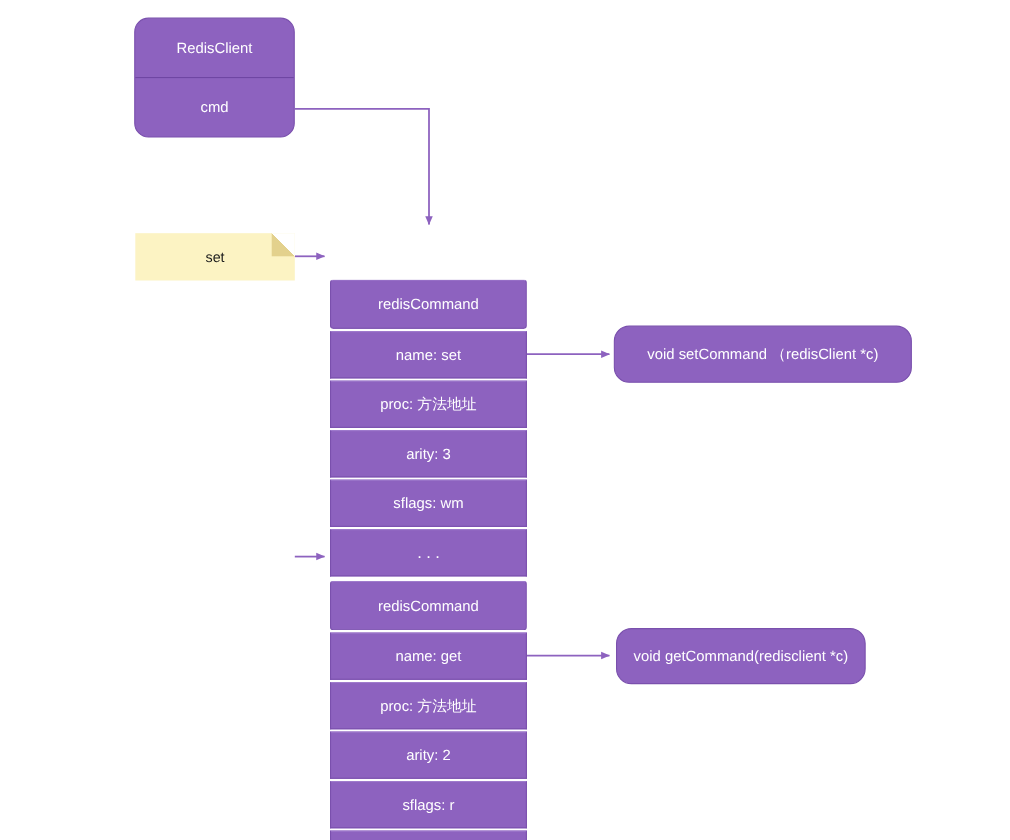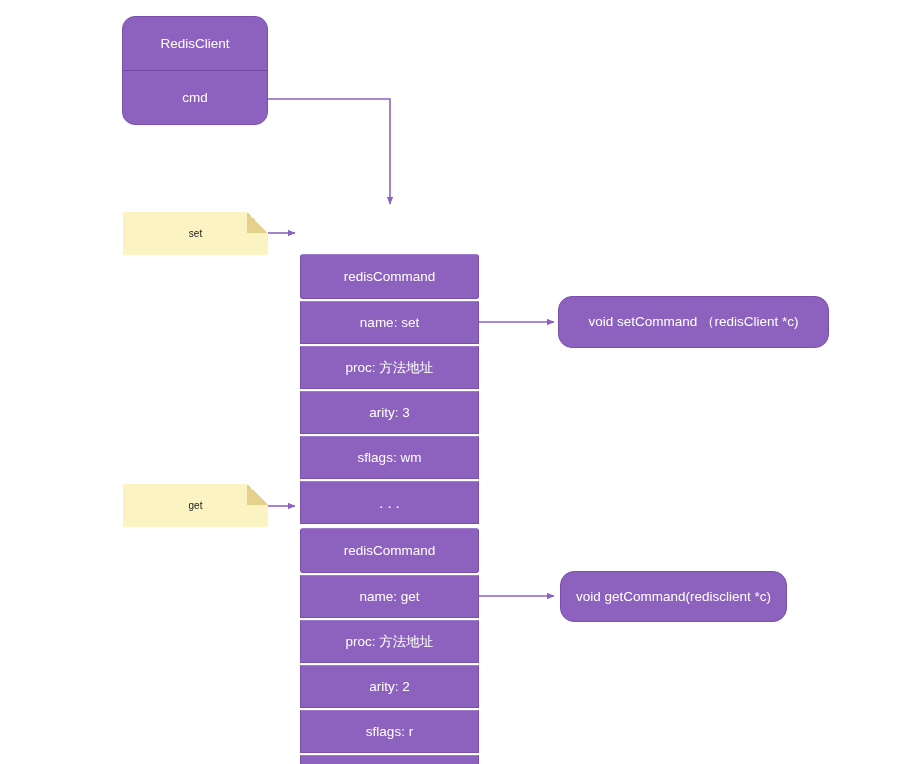--- a/index.html
+++ b/index.html
@@ -77,21 +77,21 @@
     letter-spacing: 4px;
     font-size: 15px;
     padding-left: 4px;
   }
 
   
   .note {
     position: absolute;
     background: #fcf3c3;
     color: #1a1a1a;
-    font-size: 10px;
+    font-size: 13px;
     display: flex;
     align-items: center;
     justify-content: center;
     box-sizing: border-box;
   }
   .note .fold {
     position: absolute;
     top: 0;
     right: 0;
     width: 21px;
@@ -152,24 +152,20 @@
     <div class="cell">RedisClient</div>
     <div class="cell">cmd</div>
   </div>
 
 
   <div class="note" style="left:123px; top:212px; width:145px; height:43px;">
     <span class="fold"></span>
     <span class="note-label">set</span>
   </div>
 
-  <div class="note" style="left:123px; top:484px; width:145px; height:43px;">
-    <span class="fold"></span>
-    <span class="note-label">get</span>
-  </div>
 
   <div class="struct" style="left:300px; top:210px; width:179px;">
     <div class="row head" style="height:45px;">redisCommand</div>
     <div class="row" style="height:43px;">name: set</div>
     <div class="row" style="height:43px;">proc: 方法地址</div>
     <div class="row" style="height:43px;">arity: 3</div>
     <div class="row" style="height:43px;">sflags: wm</div>
     <div class="row dots" style="height:43px;">...</div>
   </div>
 

